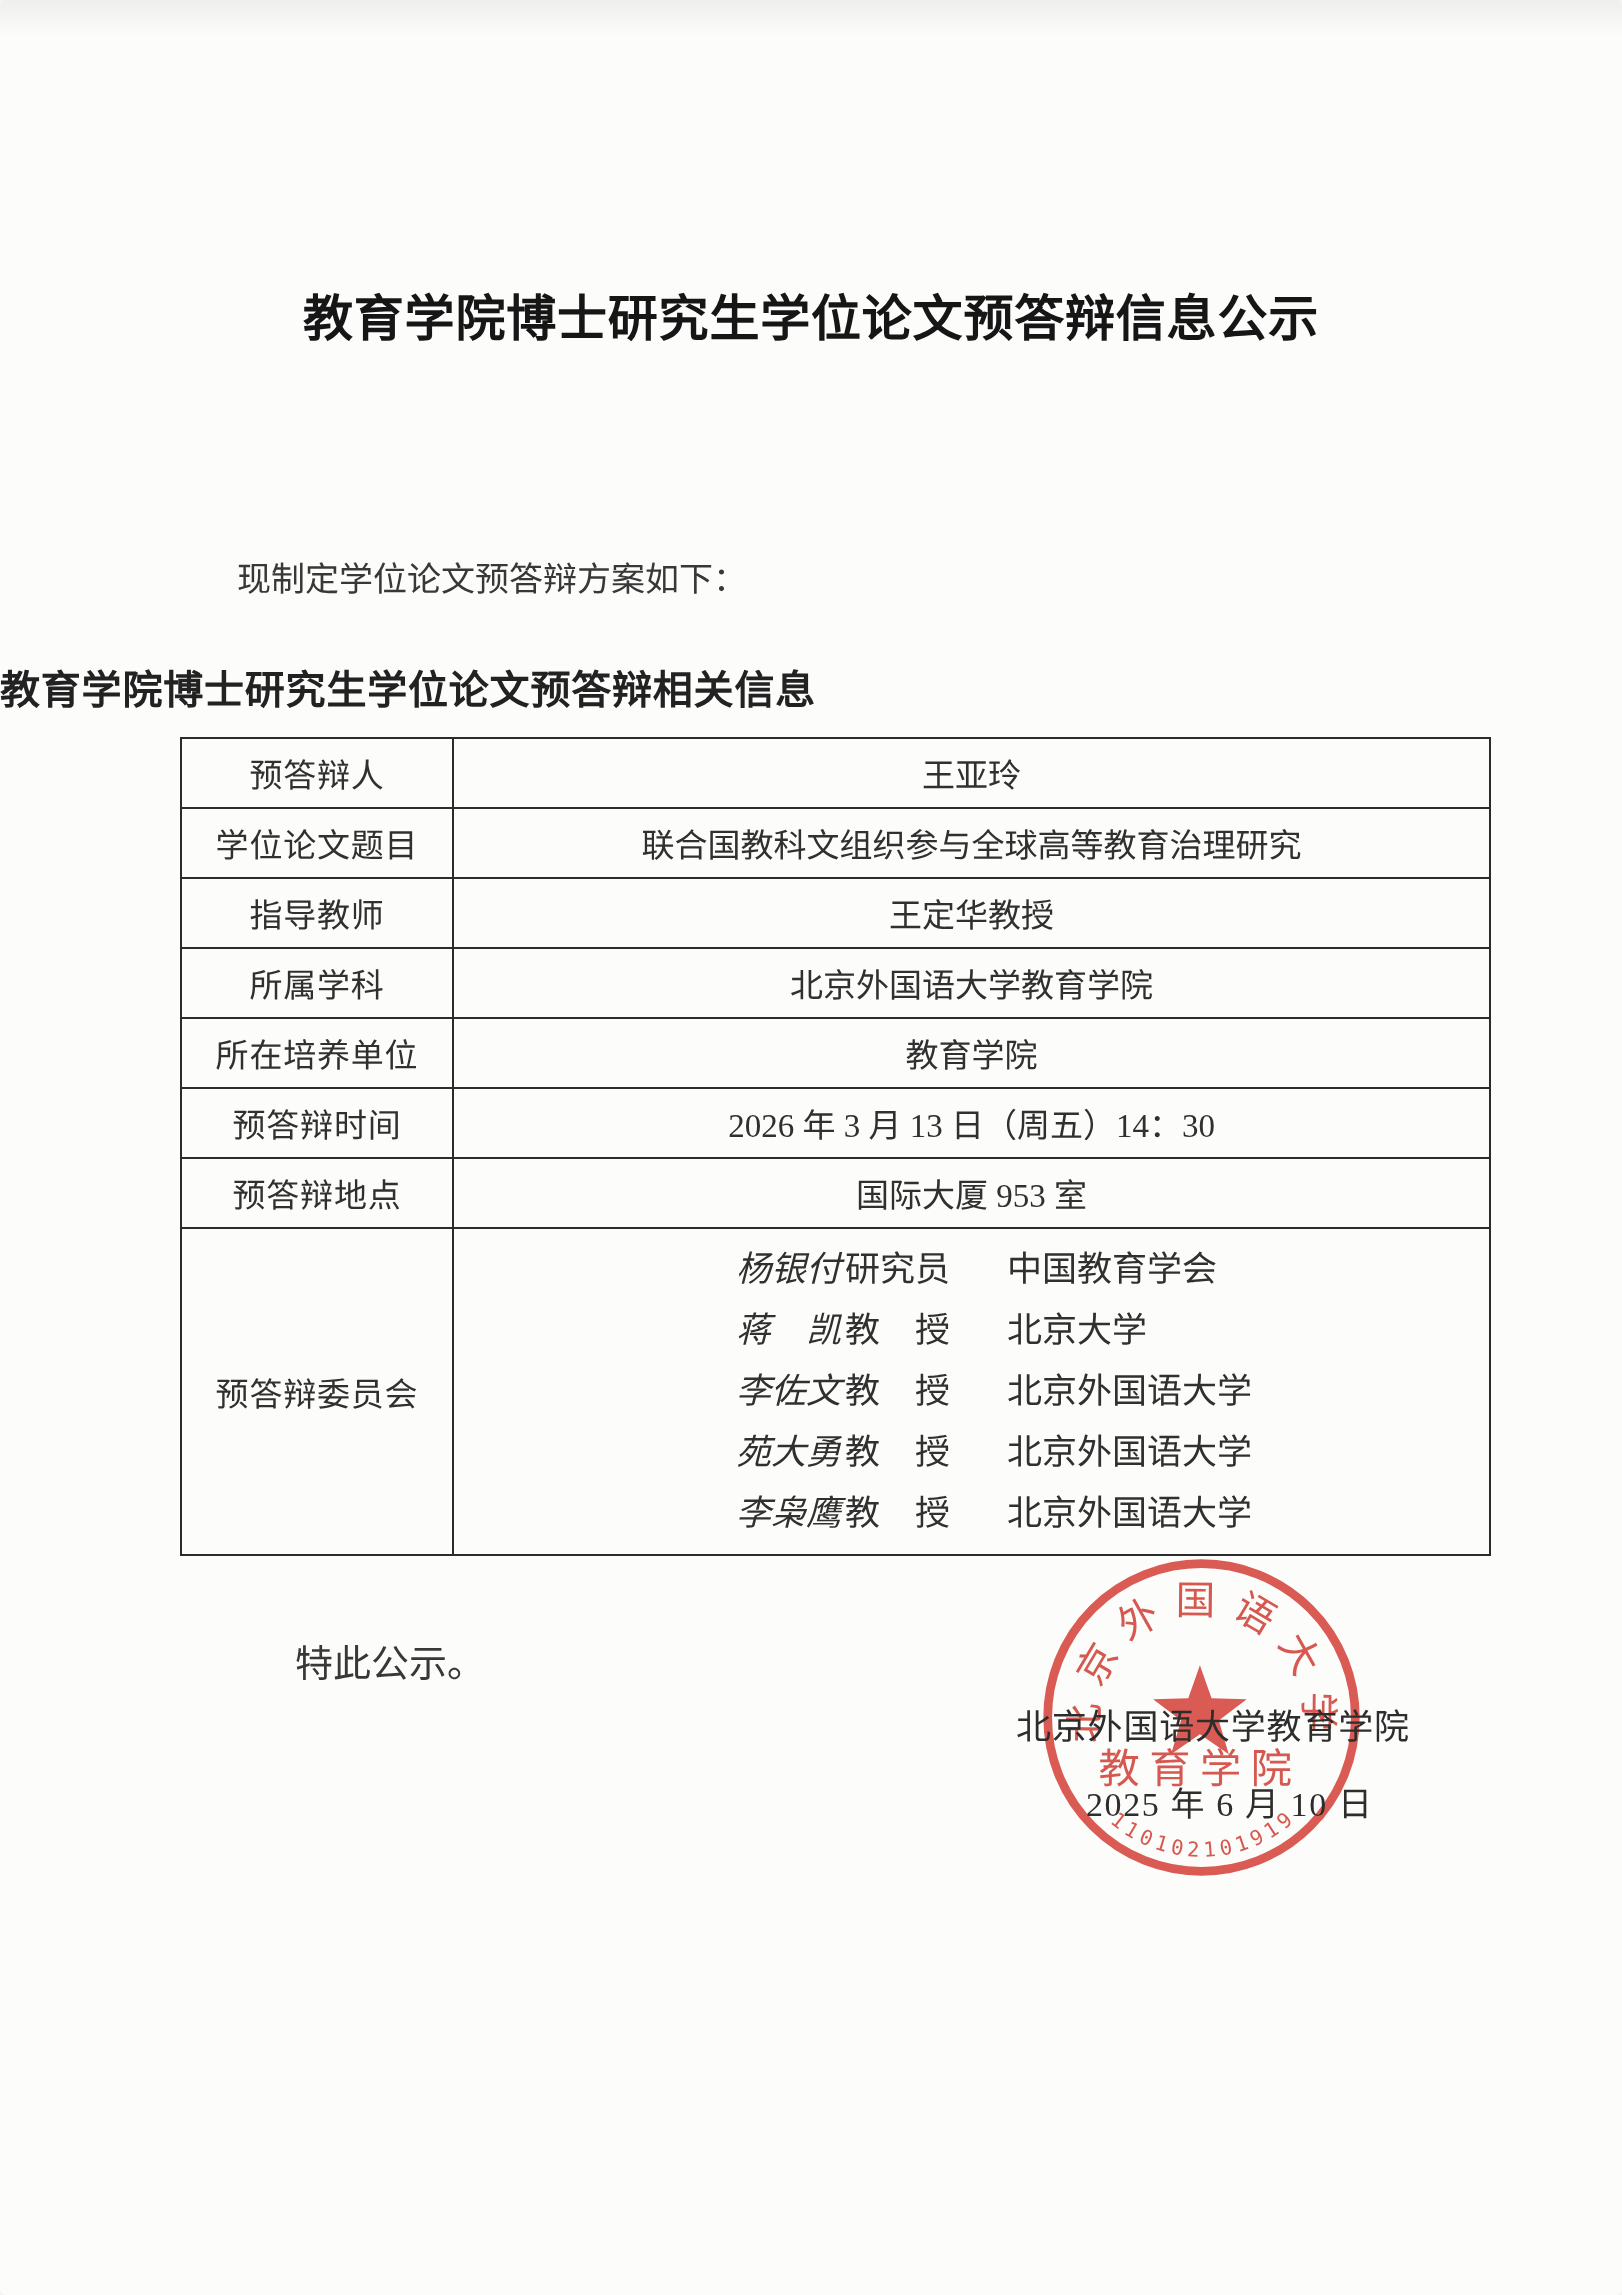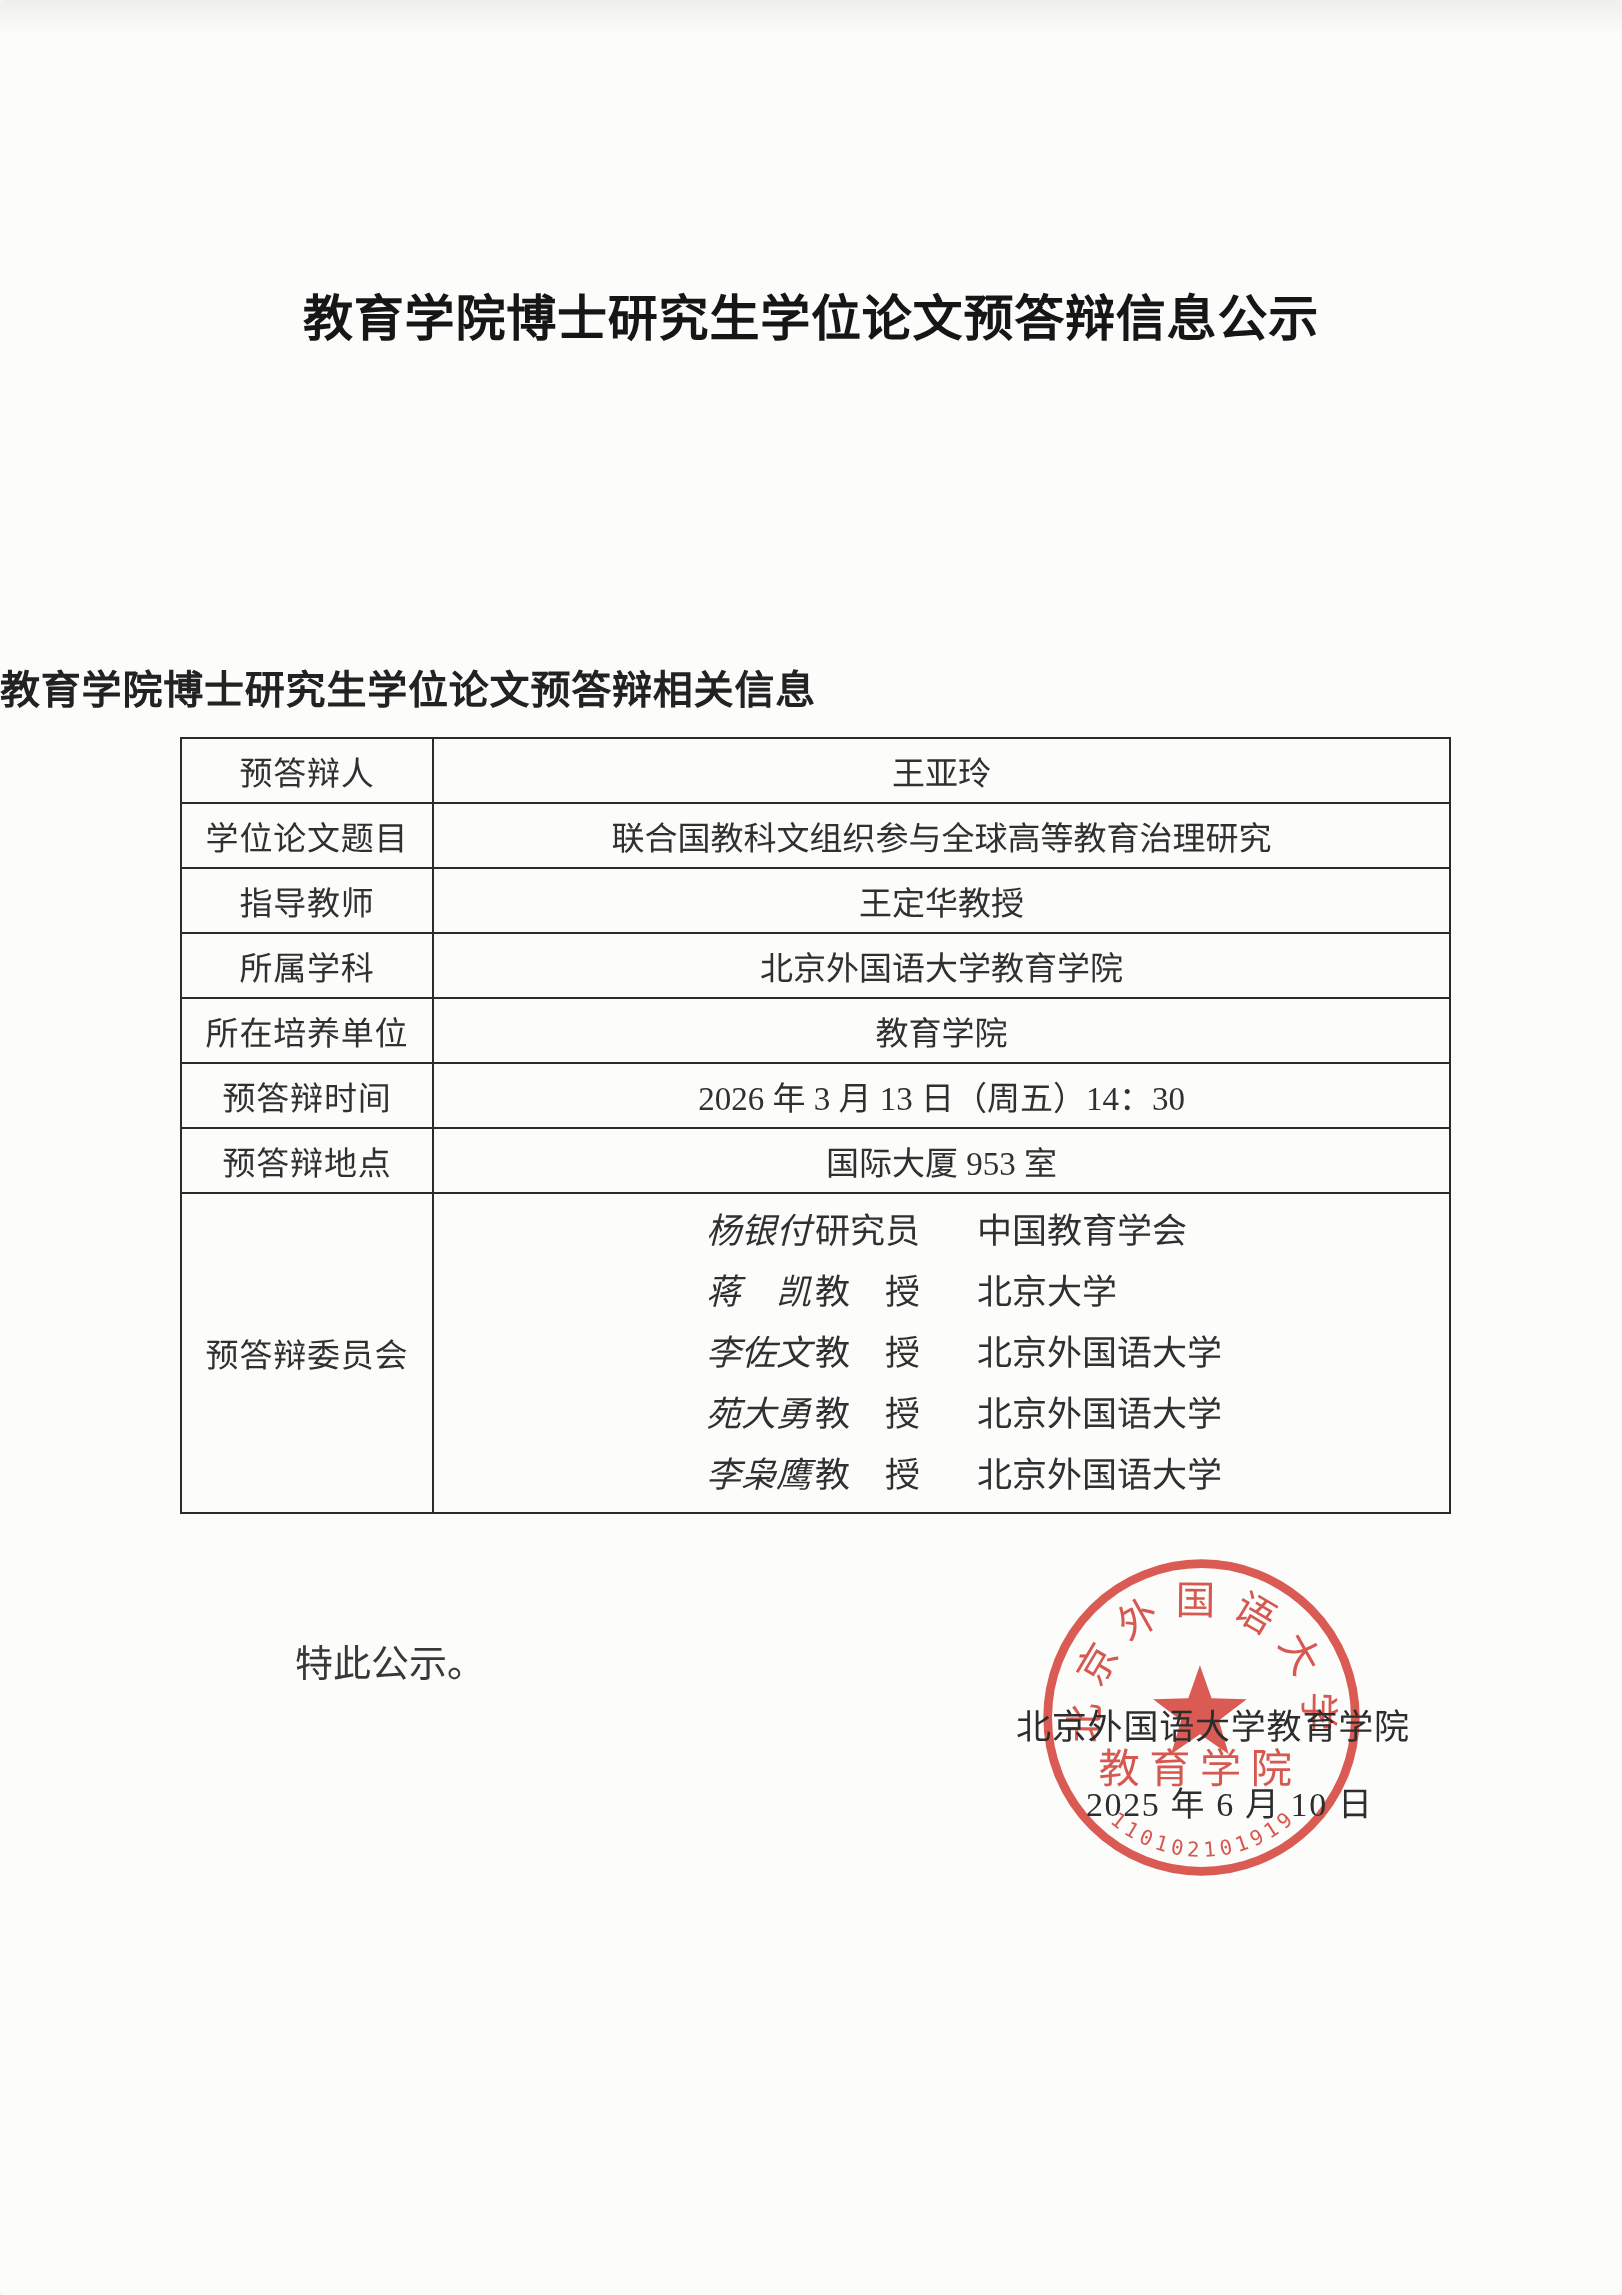--- a/index.html
+++ b/index.html
@@ -39,21 +39,21 @@
     text-align:left;font-size:40px;line-height:48px;font-weight:bold;
     color:#222;letter-spacing:0.8px;
   }
   table.info{
     position:absolute;left:180px;top:737px;
     border-collapse:collapse;table-layout:fixed;width:1268px;
     font-size:33px;color:#303030;
   }
   table.info td{
     border:2.4px solid #2b2b2b;text-align:center;vertical-align:middle;
-    padding:0;overflow:hidden;
+    padding:10px;overflow:hidden;
   }
   tr.r{height:65px;}
   tr.r-committee{height:320px;}
   td.lbl{width:250px;letter-spacing:0.8px;}
   td.val{width:1015px;}
   .committee-cell{text-align:left !important;}
   .committee-list{padding-left:272px;}
   .member{line-height:61px;white-space:nowrap;font-size:35px;}
   .m-name{display:inline-block;width:109px;font-style:italic;}
   .m-title{display:inline-block;width:162px;}
@@ -75,20 +75,21 @@
 </head>
 <body>
 
 <div class="page">
 
   <div class="scan-smudge"></div>
 
   <div class="doc-title">教育学院博士研究生学位论文预答辩信息公示</div>
 
 
+  <div class="para-line2">现制定学位论文预答辩方案如下：</div>
 
   <div class="table-title">教育学院博士研究生学位论文预答辩相关信息</div>
 
   <table class="info">
     <tbody>
         <tr class="r">
       <td class="lbl">预答辩人</td>
       <td class="val">王亚玲</td>
     </tr>
     <tr class="r">

